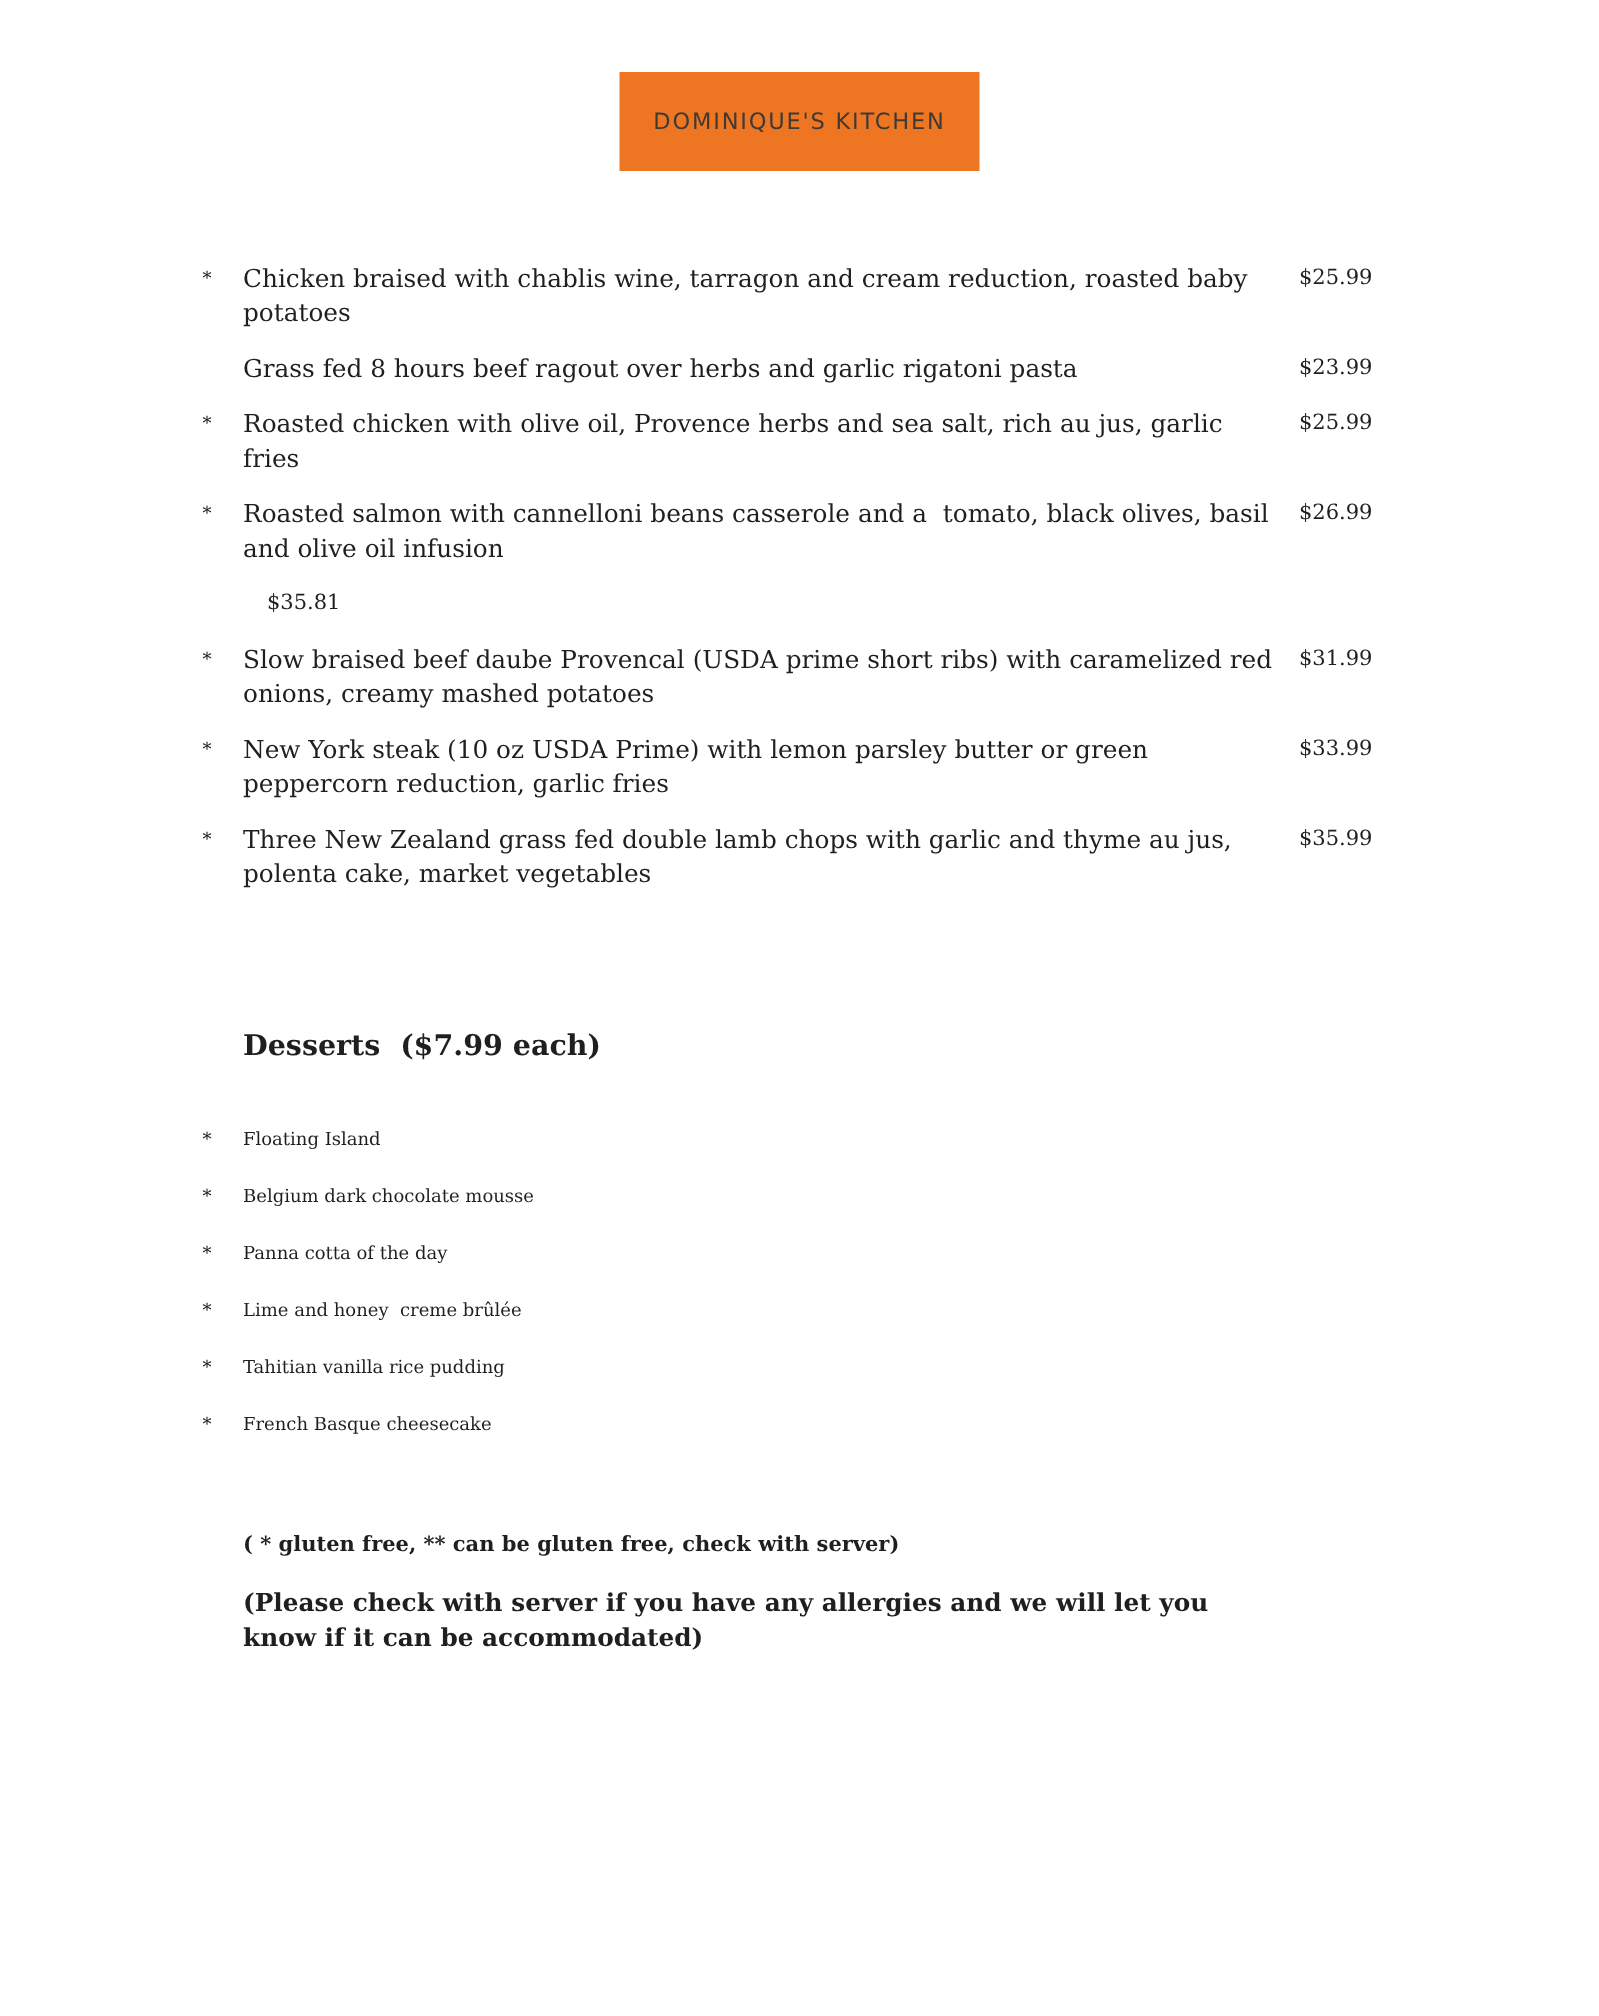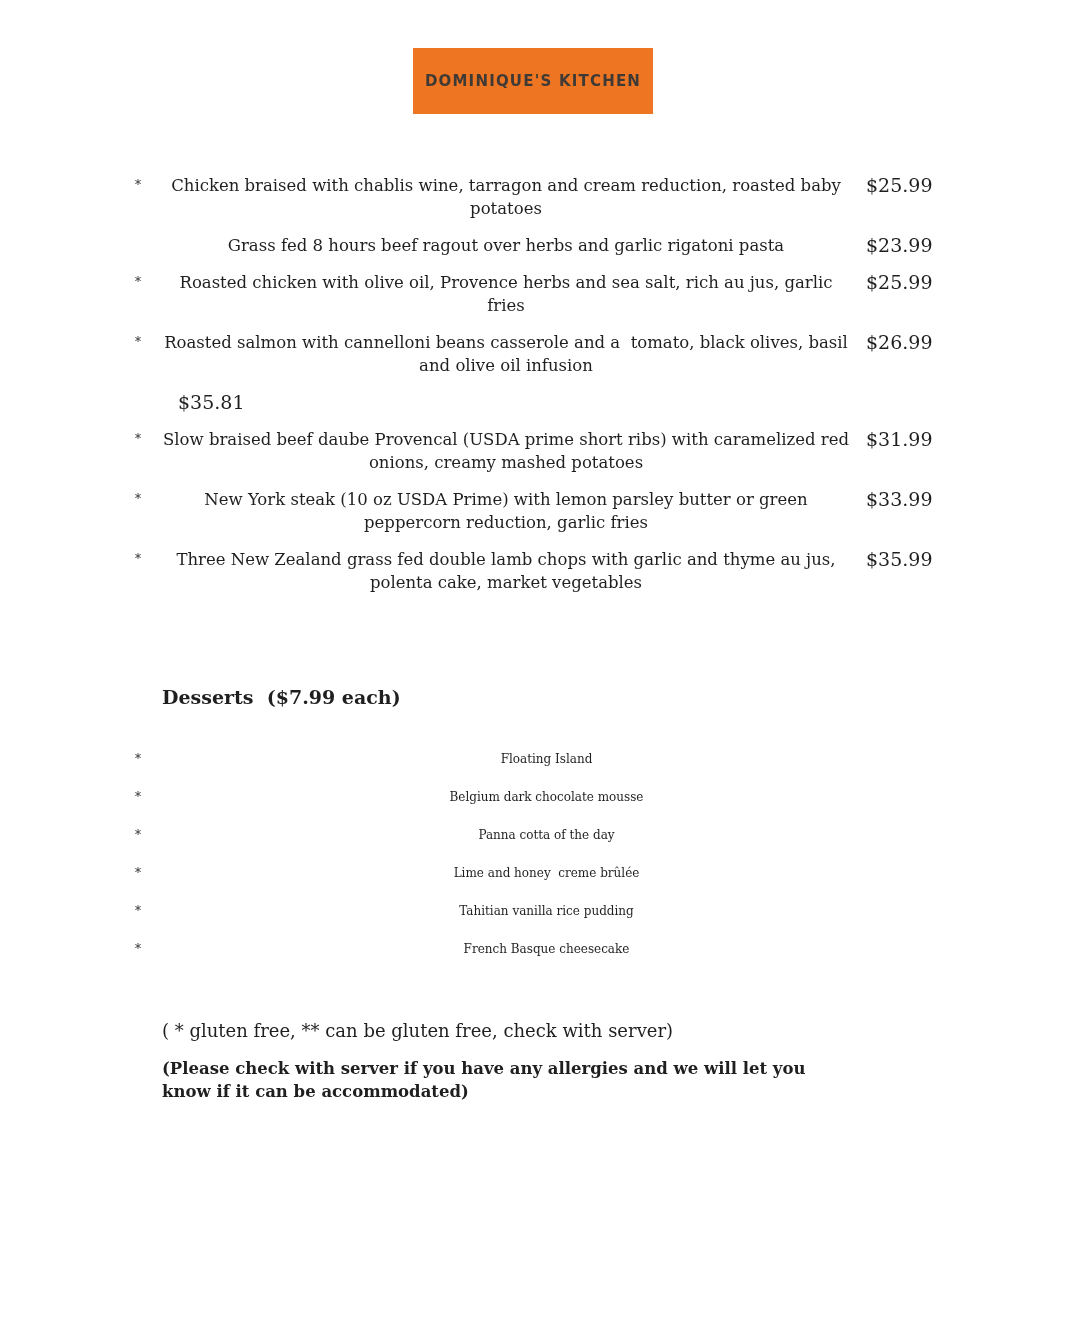--- a/index.html
+++ b/index.html
@@ -21,21 +21,21 @@
     height: 66px;
     margin: 48px auto 0 auto;
     background: #ee7623;
     display: flex;
     align-items: center;
     justify-content: center;
   }
   .brand-text {
     font-family: "DejaVu Sans", sans-serif;
     font-size: 15px;
-    font-weight: 700;
+    font-weight: 400;
     letter-spacing: 1.2px;
     color: #3f3a35;
     white-space: nowrap;
   }
   .content {
     padding: 0 135px 0 135px;
   }
   .menu-list {
     margin-top: 60px;
   }
@@ -47,24 +47,23 @@
   .marker {
     font-size: 12px;
     line-height: 18px;
     padding-top: 2px;
     color: #1f1f1f;
   }
   .desc {
     font-size: 16.5px;
     line-height: 23px;
     white-space: pre-wrap;
-    text-align: center;
   }
   .price {
-    font-size: 19px;
+    font-size: 14px;
     line-height: 23px;
     text-align: left;
     padding-left: 16px;
     white-space: nowrap;
   }
   .desserts {
     margin-top: 92px;
   }
   .desserts-heading {
     font-size: 19px;
@@ -80,23 +79,24 @@
   }
   .dessert-item .desc {
     font-size: 12px;
     line-height: 23px;
   }
   .footnotes {
     margin-top: 58px;
   }
   .footnote-gluten {
     margin-left: 27px;
-    font-size: 18px;
-    line-height: 23px;
-    white-space: pre-wrap;
+    font-size: 14px;
+    line-height: 23px;
+    white-space: pre-wrap;
+    font-weight: bold;
   }
   .footnote-allergy {
     margin-left: 27px;
     margin-top: 15px;
     font-size: 16.5px;
     line-height: 23px;
     font-weight: bold;
     max-width: 680px;
     white-space: pre-wrap;
   }

